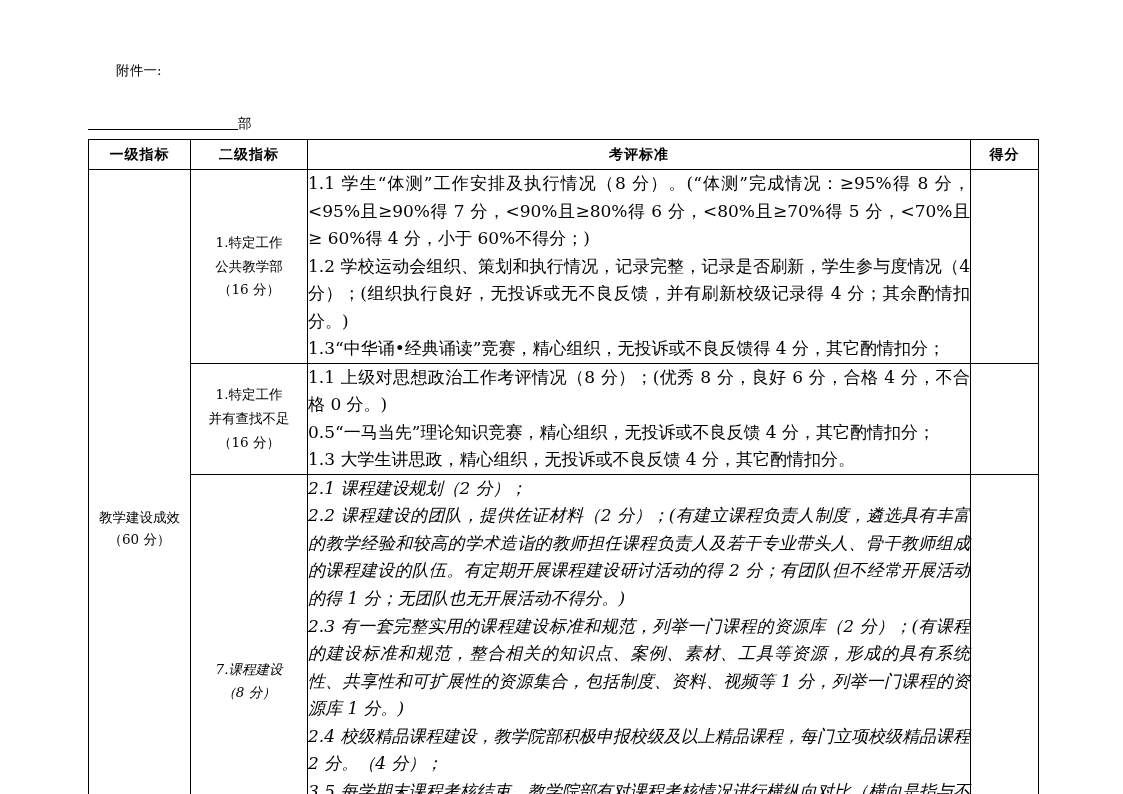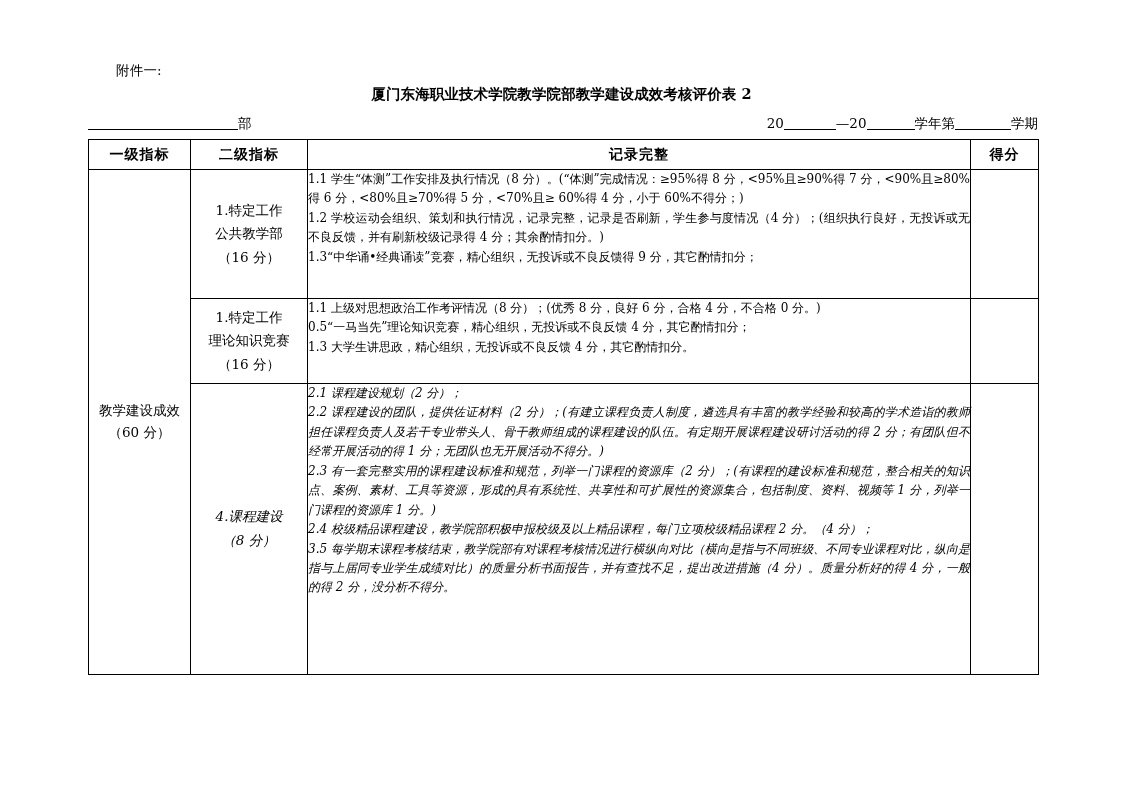--- a/index.html
+++ b/index.html
@@ -121,21 +121,21 @@
   .lvl2 {
     text-align: center;
     vertical-align: middle !important;
     font-size: 13.5px;
     line-height: 1.75;
     margin-left: 12px;
   }
 
   
   .crit {
-    font-size: 12px;
+    font-size: 17px;
     line-height: 1.62;
     padding: 8px 7px 8px 9px;
     text-align: justify;
     text-justify: inter-ideograph;
   }
   .crit p {
     margin: 0;
   }
 
   
@@ -146,82 +146,78 @@
   tr.r2 td { height: 84px; }
   tr.r3 td { height: 290px; font-style: italic; }
 </style>
 </head>
 <body>
 
 <div class="page">
 
   <div class="attach-label">附件一:</div>
 
-  <div class="doc-title">厦门东海职业技术学院教学院部教学建设成效考核评价表 2</div>
 
   <div class="subhead">
     <span class="left">
       <span class="blank w150"></span><span>部</span>
-    </span>
-    <span class="right">
-      <span>20</span><span class="blank w52"></span><span>—</span><span>20</span><span class="blank w48"></span><span>学年第</span><span class="blank w56"></span><span>学期</span>
     </span>
   </div>
 
   <table class="grid">
     <colgroup>
       <col class="c1">
         <col class="c2">
         <col class="c3">
         <col class="c4">
     </colgroup>
     <thead>
       <tr>
         <th class="hdr">一级指标</th>
         <th class="hdr">二级指标</th>
-        <th class="hdr">记录完整</th>
+        <th class="hdr">考评标准</th>
         <th class="hdr">得分</th>
       </tr>
     </thead>
     <tbody>
       <tr class="r1">
         <td class="lvl1" rowspan="3">
           <div>教学建设成效</div>
           <div>（60 分）</div>
         </td>
         <td class="lvl2">
           <div>1.特定工作</div>
           <div>公共教学部</div>
           <div>（16 分）</div>
         </td>
         <td class="crit">
           <p>1.1 学生“体测”工作安排及执行情况（8 分）。(“体测”完成情况：≥95%得 8 分，&lt;95%且≥90%得 7 分，&lt;90%且≥80%得 6 分，&lt;80%且≥70%得 5 分，&lt;70%且≥ 60%得 4 分，小于 60%不得分；)</p>
           <p>1.2 学校运动会组织、策划和执行情况，记录完整，记录是否刷新，学生参与度情况（4 分）；(组织执行良好，无投诉或无不良反馈，并有刷新校级记录得 4 分；其余酌情扣分。)</p>
-          <p>1.3“中华诵•经典诵读”竞赛，精心组织，无投诉或不良反馈得 9 分，其它酌情扣分；</p>
+          <p>1.3“中华诵•经典诵读”竞赛，精心组织，无投诉或不良反馈得 4 分，其它酌情扣分；</p>
         </td>
         <td class="score-cell"></td>
       </tr>
 
       <tr class="r2">
         <td class="lvl2">
           <div>1.特定工作</div>
-          <div>理论知识竞赛</div>
+          <div>并有查找不足</div>
           <div>（16 分）</div>
         </td>
         <td class="crit">
           <p>1.1 上级对思想政治工作考评情况（8 分）；(优秀 8 分，良好 6 分，合格 4 分，不合格 0 分。)</p>
           <p>0.5“一马当先”理论知识竞赛，精心组织，无投诉或不良反馈 4 分，其它酌情扣分；</p>
           <p>1.3 大学生讲思政，精心组织，无投诉或不良反馈 4 分，其它酌情扣分。</p>
         </td>
         <td class="score-cell"></td>
       </tr>
 
       <tr class="r3">
         <td class="lvl2">
-          <div>4.课程建设</div>
+          <div>7.课程建设</div>
           <div>（8 分）</div>
         </td>
         <td class="crit">
           <p>2.1 课程建设规划（2 分）；</p>
           <p>2.2 课程建设的团队，提供佐证材料（2 分）；(有建立课程负责人制度，遴选具有丰富的教学经验和较高的学术造诣的教师担任课程负责人及若干专业带头人、骨干教师组成的课程建设的队伍。有定期开展课程建设研讨活动的得 2 分；有团队但不经常开展活动的得 1 分；无团队也无开展活动不得分。)</p>
           <p>2.3 有一套完整实用的课程建设标准和规范，列举一门课程的资源库（2 分）；(有课程的建设标准和规范，整合相关的知识点、案例、素材、工具等资源，形成的具有系统性、共享性和可扩展性的资源集合，包括制度、资料、视频等 1 分，列举一门课程的资源库 1 分。)</p>
           <p>2.4 校级精品课程建设，教学院部积极申报校级及以上精品课程，每门立项校级精品课程 2 分。（4 分）；</p>
           <p>3.5 每学期末课程考核结束，教学院部有对课程考核情况进行横纵向对比（横向是指与不同班级、不同专业课程对比，纵向是指与上届同专业学生成绩对比）的质量分析书面报告，并有查找不足，提出改进措施（4 分）。质量分析好的得 4 分，一般的得 2 分，没分析不得分。</p>
         </td>
         <td class="score-cell"></td>

